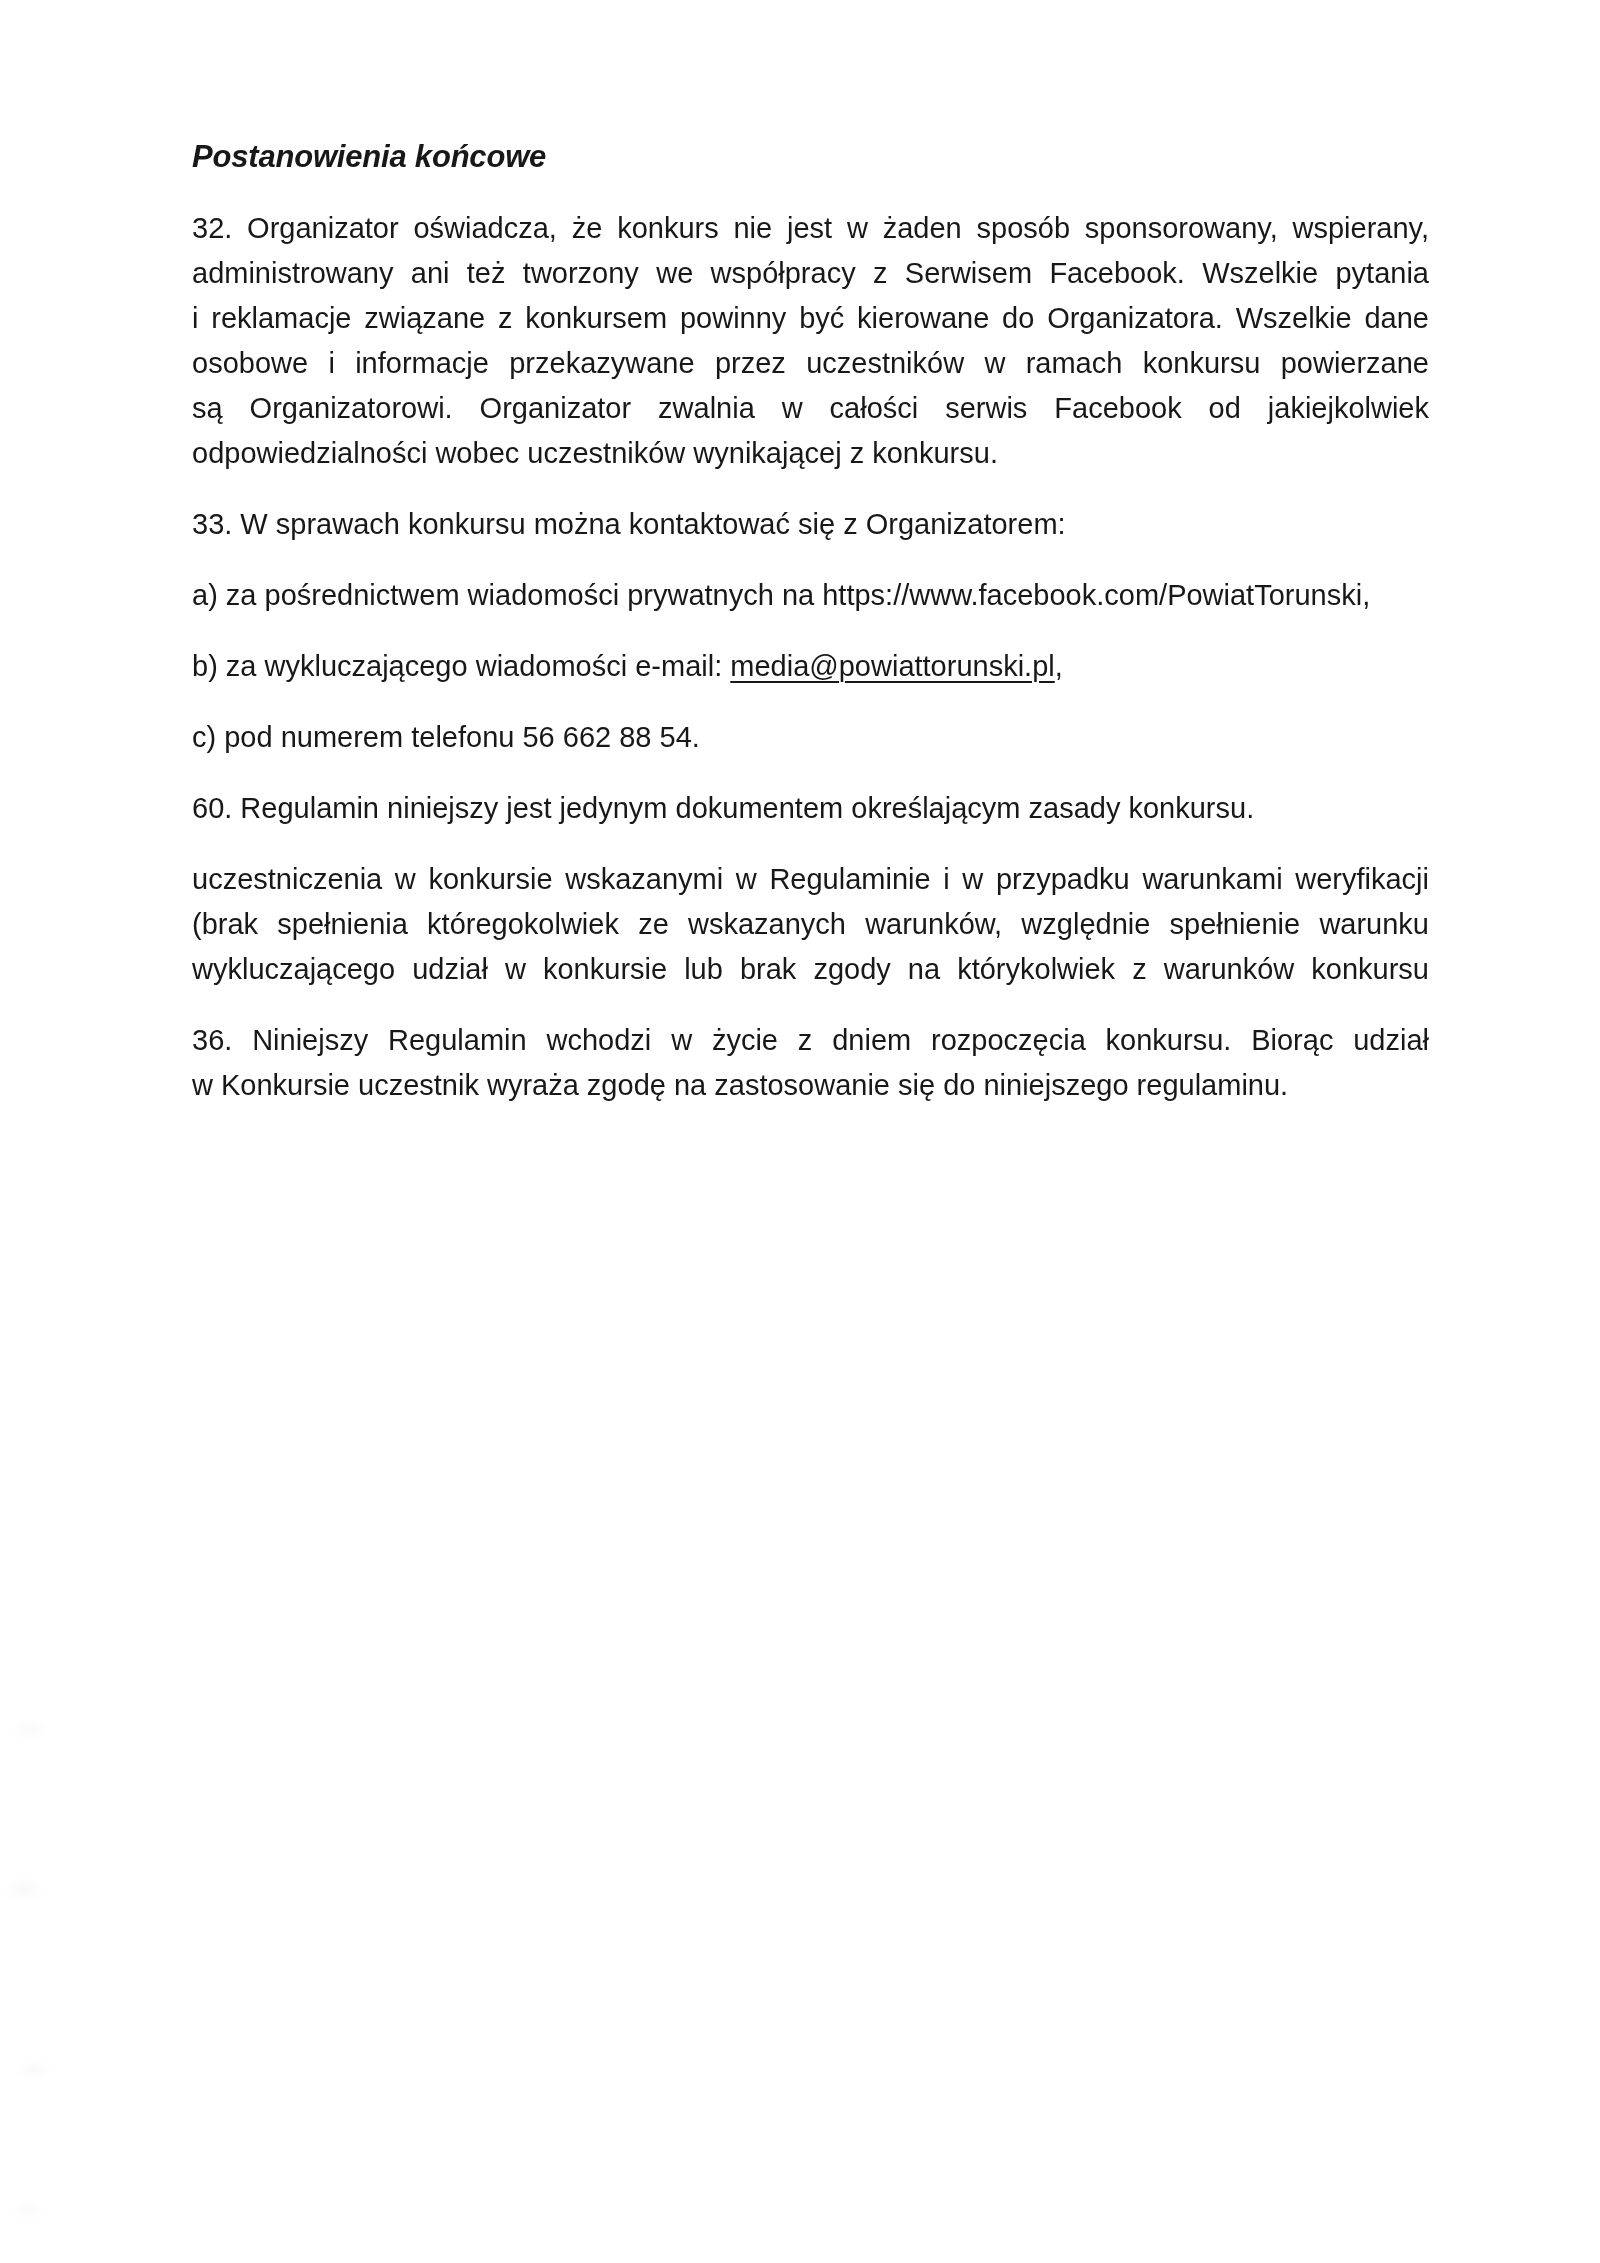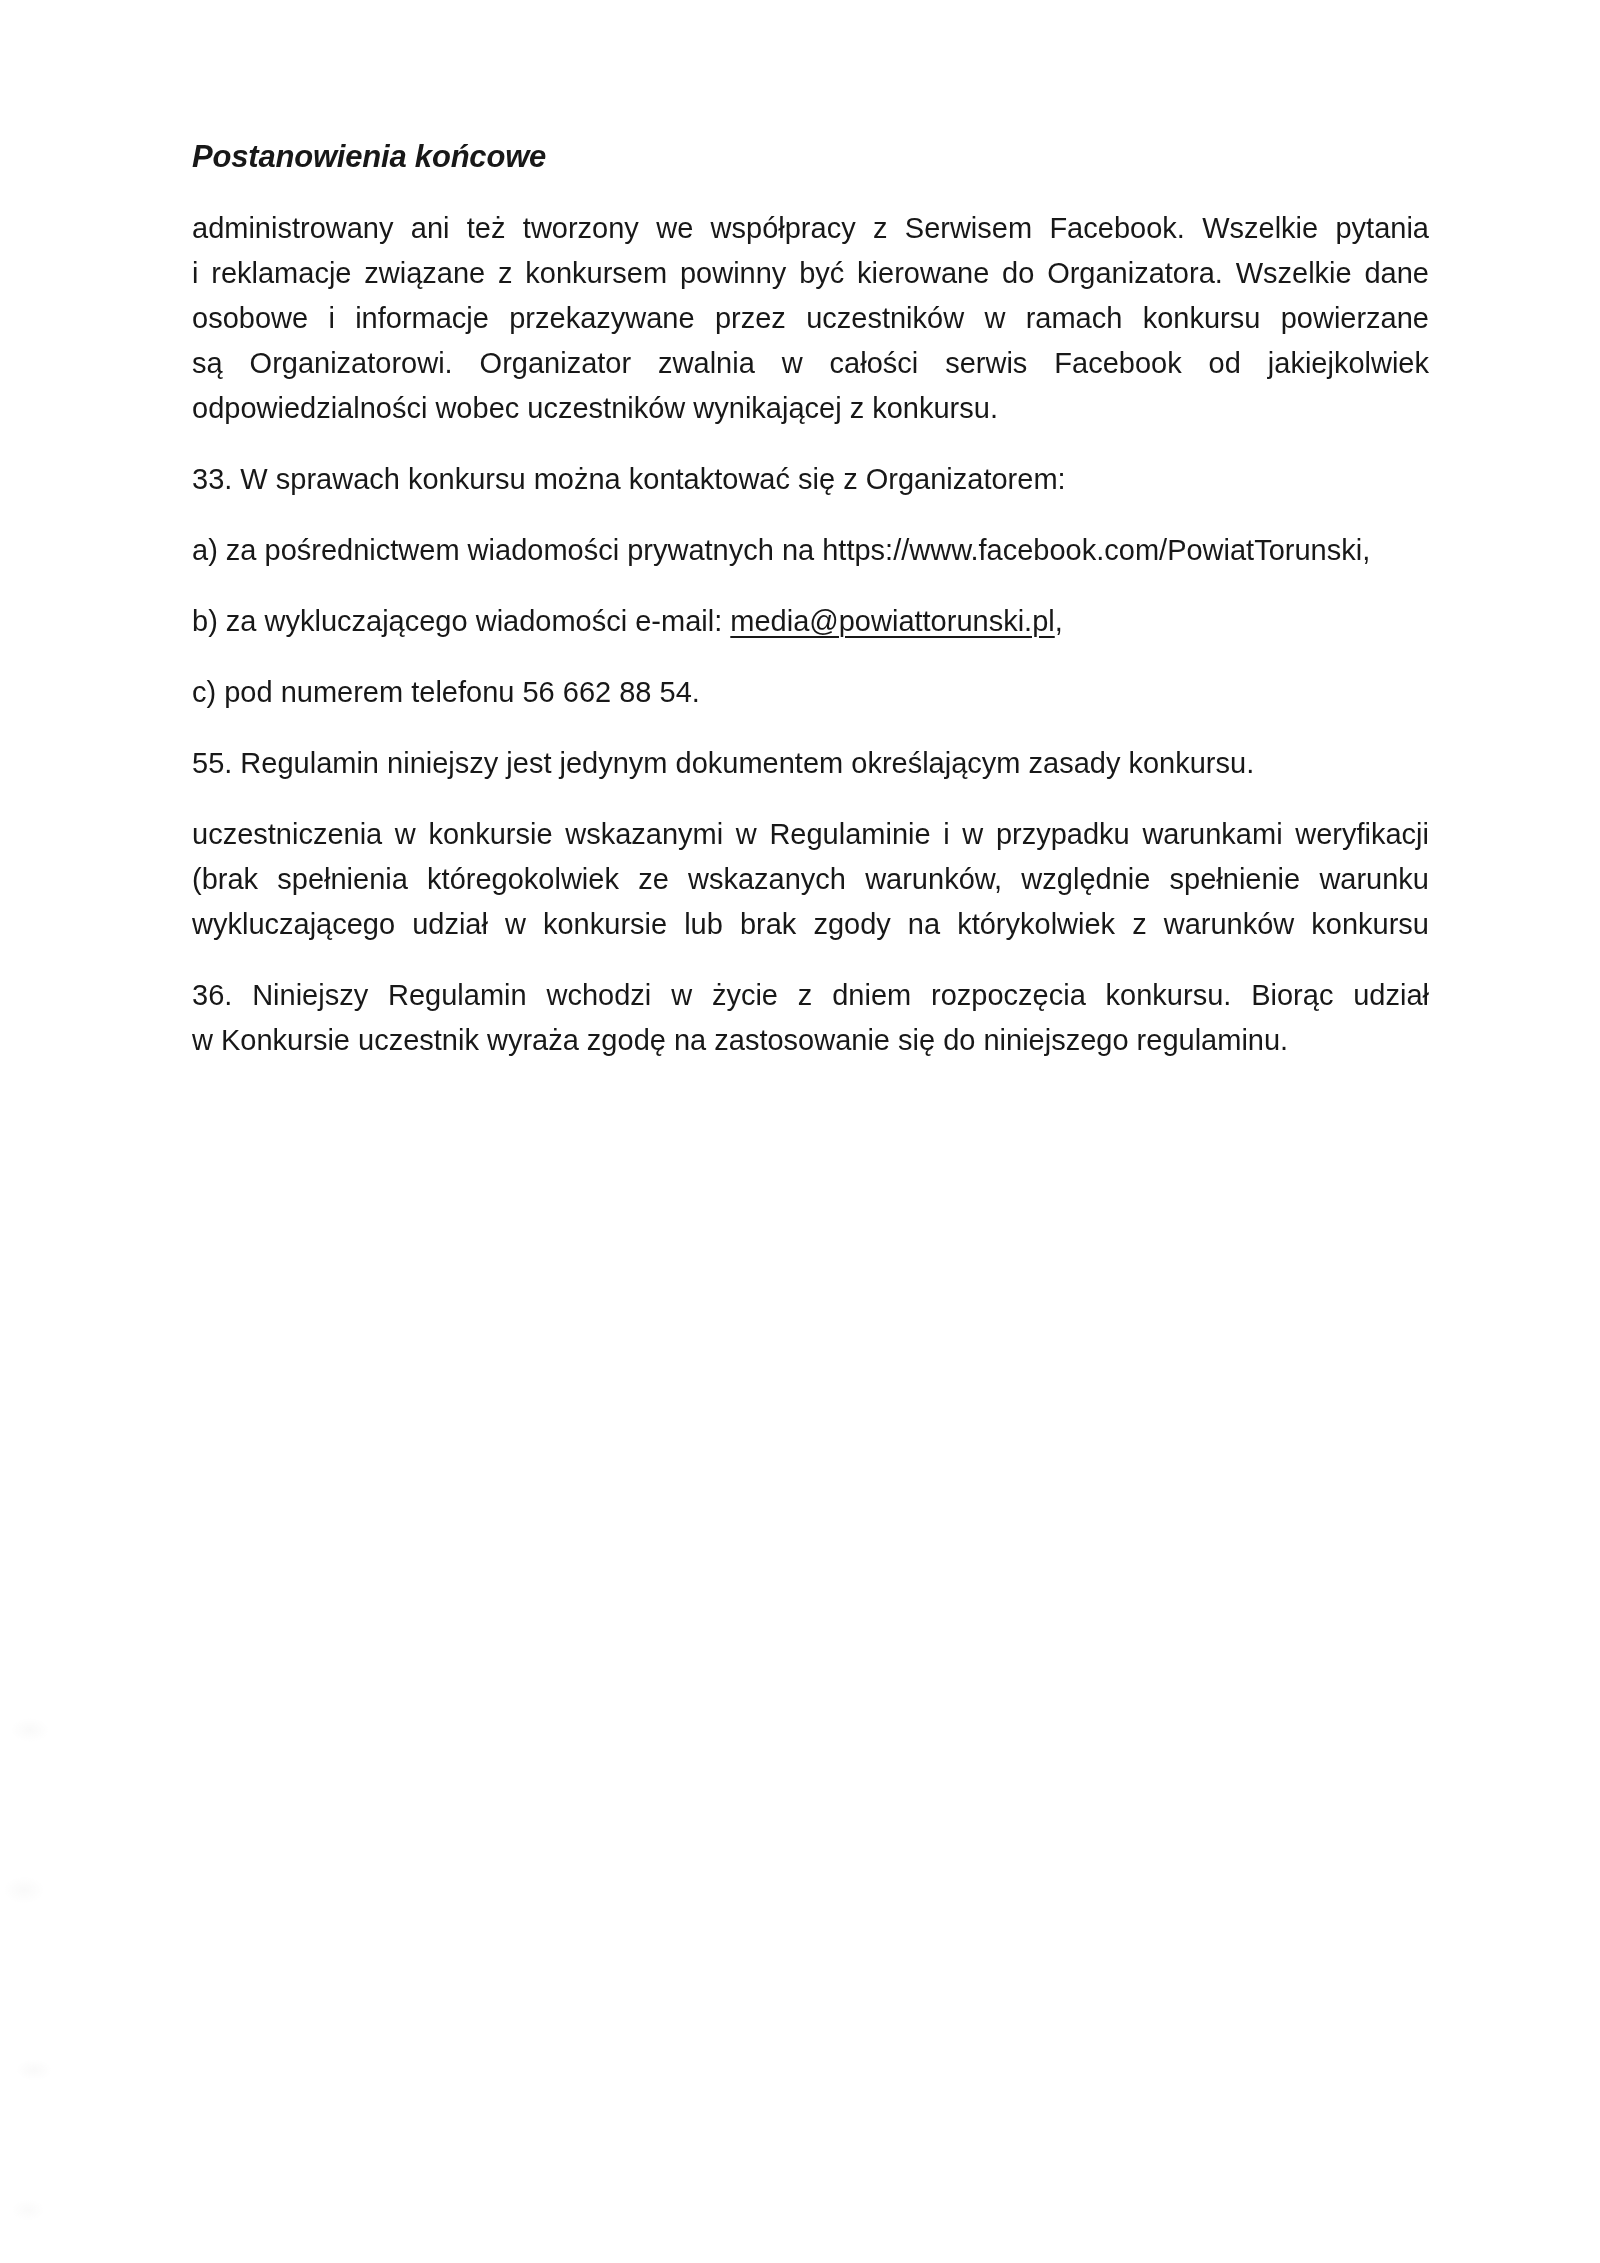--- a/index.html
+++ b/index.html
@@ -57,40 +57,41 @@
   }
 </style>
 </head>
 <body>
 
 <div class="page">
   <div class="content">
     <h1 class="heading">Postanowienia końcowe</h1>
     <div id="paragraphs">
         <div class="paragraph justify">
+          <div class="line stretch">32. Organizator oświadcza, że konkurs nie jest w żaden sposób sponsorowany, wspierany,</div>
           <div class="line stretch">administrowany ani też tworzony we współpracy z Serwisem Facebook. Wszelkie pytania</div>
           <div class="line stretch">i reklamacje związane z konkursem powinny być kierowane do Organizatora. Wszelkie dane</div>
           <div class="line stretch">osobowe i informacje przekazywane przez uczestników w ramach konkursu powierzane</div>
           <div class="line stretch">są Organizatorowi. Organizator zwalnia w całości serwis Facebook od jakiejkolwiek</div>
           <div class="line">odpowiedzialności wobec uczestników wynikającej z konkursu.</div>
         </div>
         <div class="paragraph">
           <div class="line">33. W sprawach konkursu można kontaktować się z Organizatorem:</div>
         </div>
         <div class="paragraph">
           <div class="line">a) za pośrednictwem wiadomości prywatnych na https://www.facebook.com/PowiatTorunski,</div>
         </div>
         <div class="paragraph">
           <div class="line"><span>b) za wykluczającego wiadomości e-mail: </span><span class="doc-link">media@powiattorunski.pl</span><span>,</span></div>
         </div>
         <div class="paragraph">
           <div class="line">c) pod numerem telefonu 56 662 88 54.</div>
         </div>
         <div class="paragraph">
-          <div class="line">55. Regulamin niniejszy jest jedynym dokumentem określającym zasady konkursu.</div>
+          <div class="line">60. Regulamin niniejszy jest jedynym dokumentem określającym zasady konkursu.</div>
         </div>
         <div class="paragraph justify">
           <div class="line stretch">uczestniczenia w konkursie wskazanymi w Regulaminie i w przypadku warunkami weryfikacji</div>
           <div class="line stretch">(brak spełnienia któregokolwiek ze wskazanych warunków, względnie spełnienie warunku</div>
           <div class="line stretch">wykluczającego udział w konkursie lub brak zgody na którykolwiek z warunków konkursu</div>
         </div>
         <div class="paragraph justify">
           <div class="line stretch">36. Niniejszy Regulamin wchodzi w życie z dniem rozpoczęcia konkursu. Biorąc udział</div>
           <div class="line">w Konkursie uczestnik wyraża zgodę na zastosowanie się do niniejszego regulaminu.</div>
         </div>

